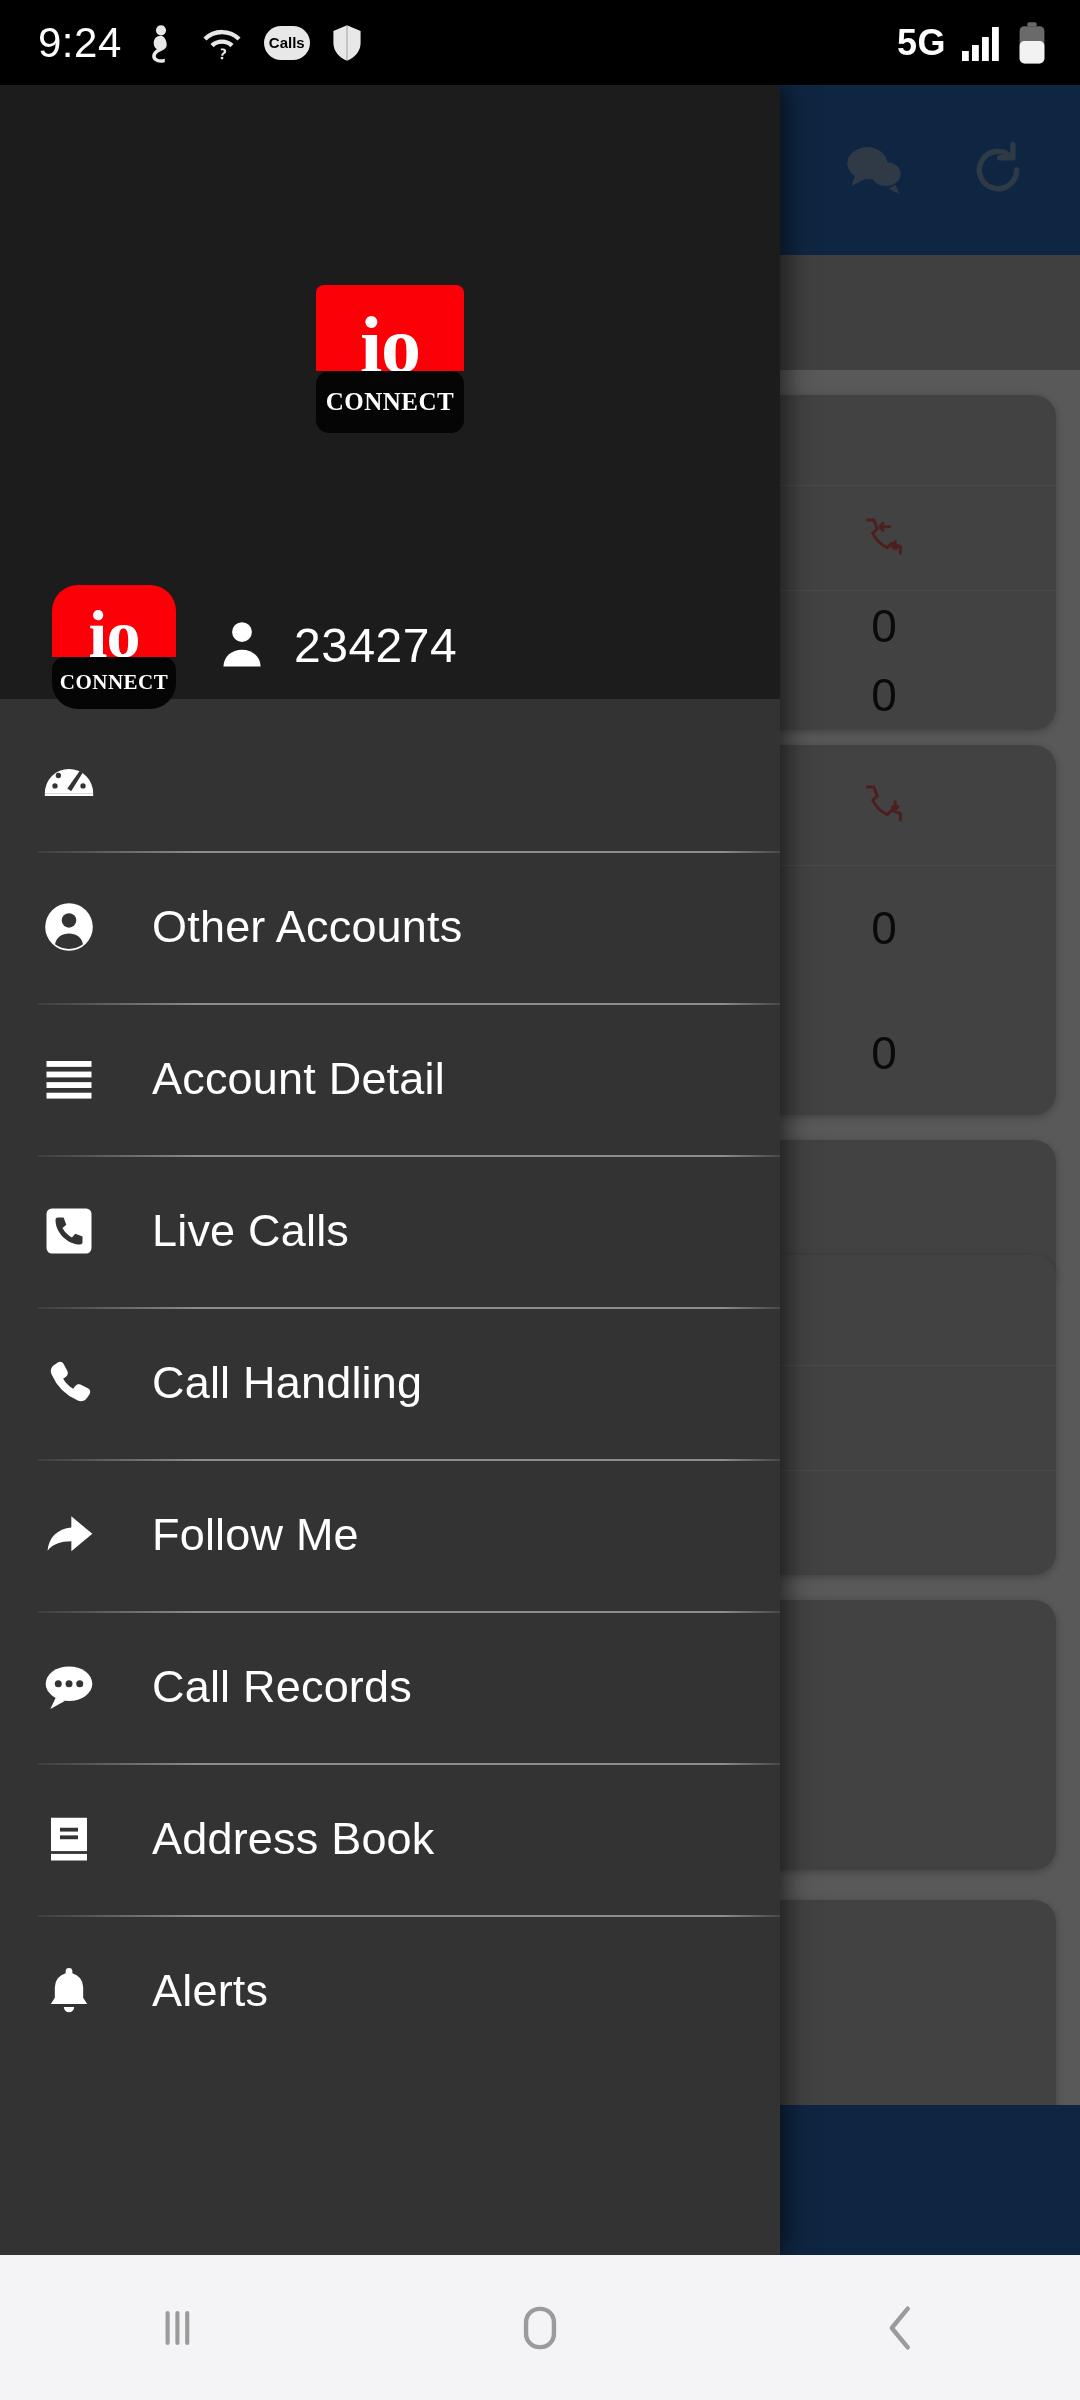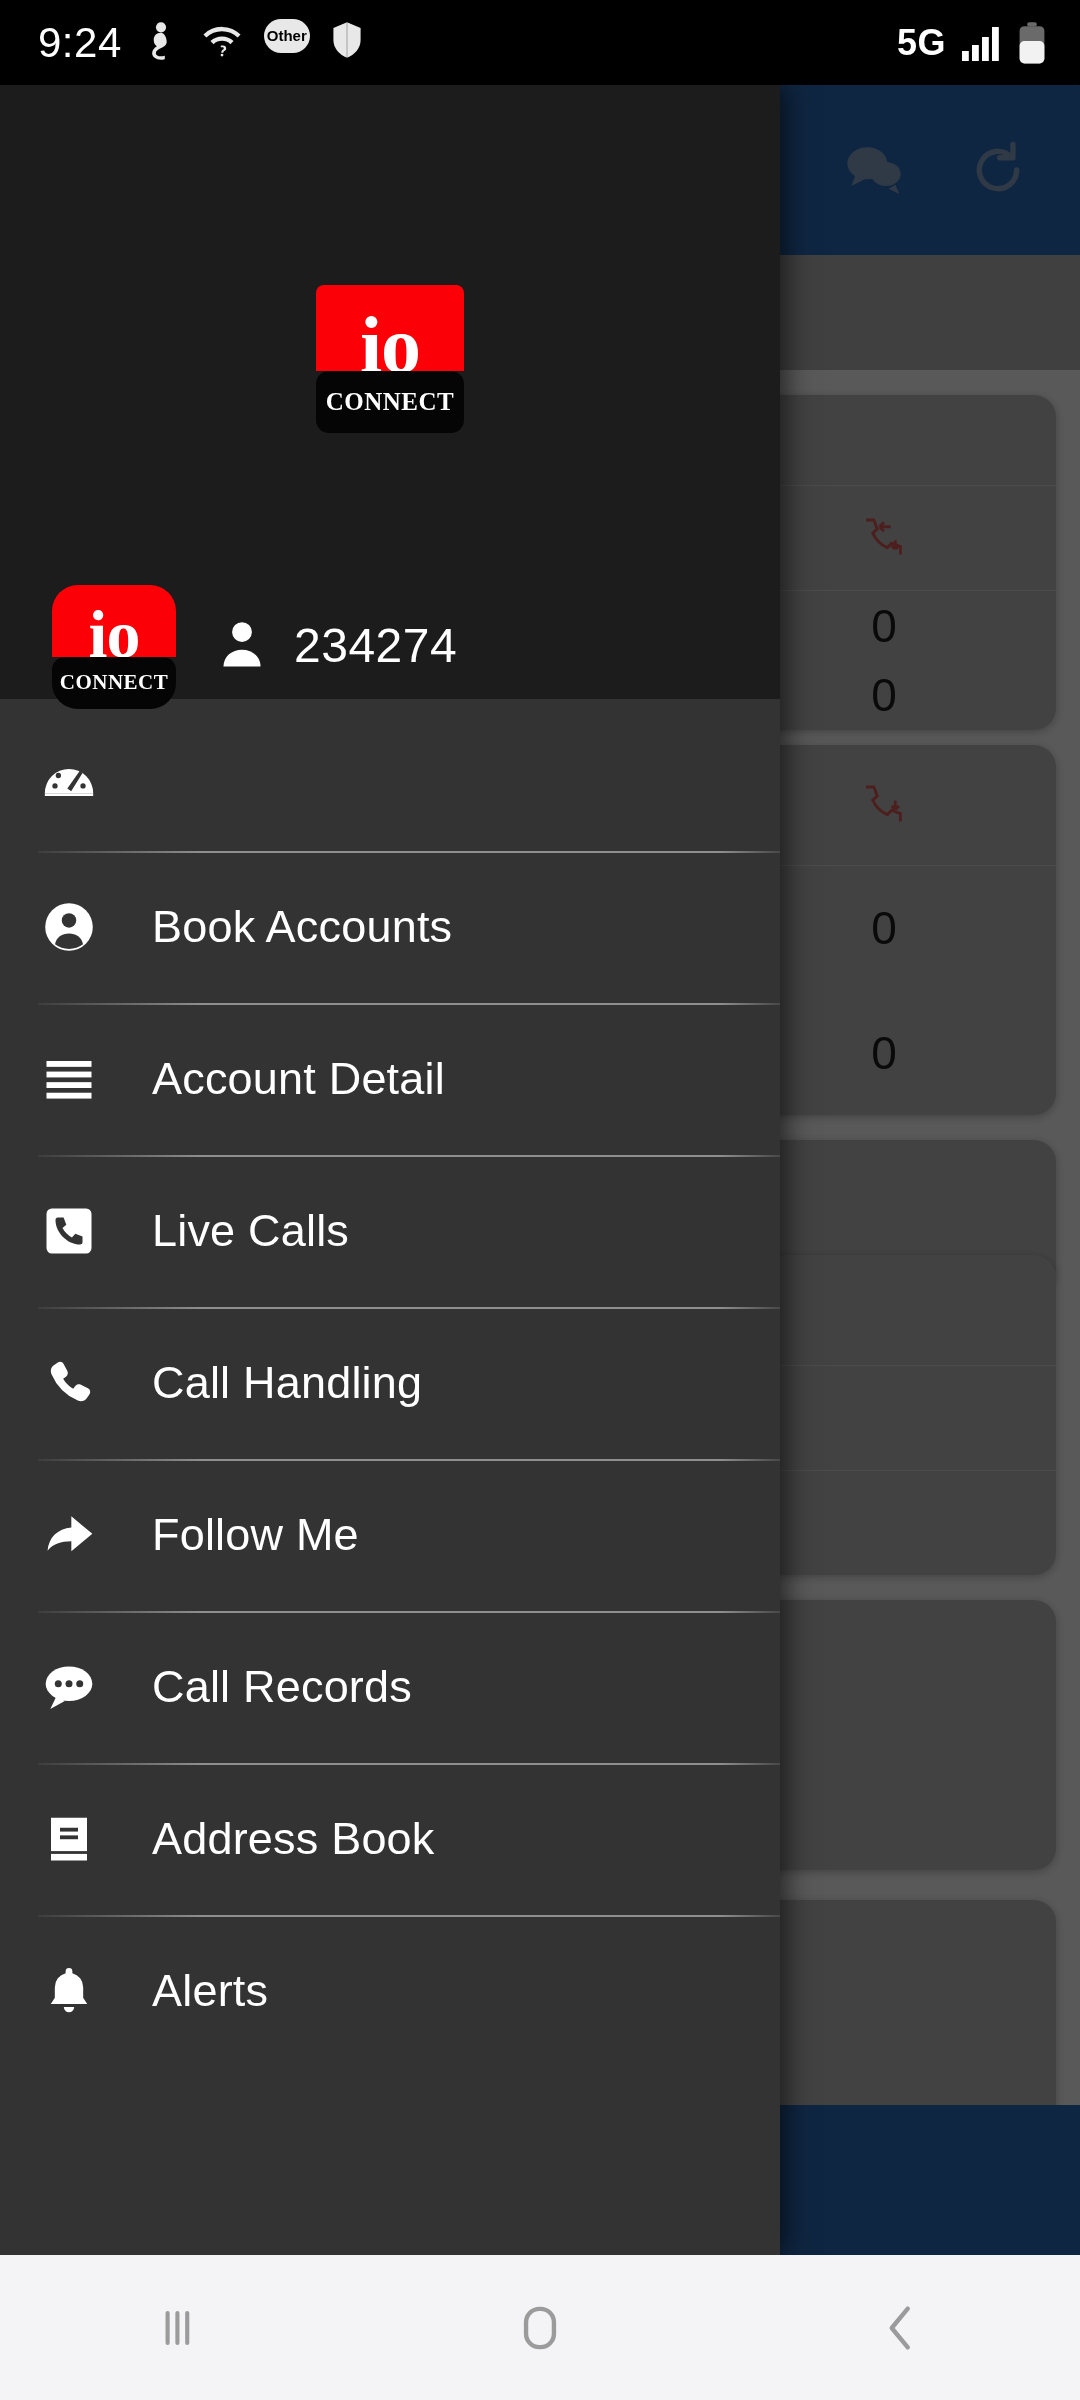--- a/index.html
+++ b/index.html
@@ -45,21 +45,21 @@
 
   
   #scrim { position:absolute; top:85px; left:0; right:0; bottom:145px; background:rgba(0,0,0,.42); }
 
   
   #statusbar {
     position:absolute; top:0; left:0; right:0; height:85px; background:#000;
     display:flex; align-items:center; justify-content:space-between;
     padding:0 34px 0 38px; z-index:40;
   }
-  .sb-left { display:flex; align-items:flex-start; gap:20px; }
+  .sb-left { display:flex; align-items:center; gap:20px; }
   .sb-time { color:#fff; font-size:42px; font-weight:400; letter-spacing:.5px; }
   .sb-right { display:flex; align-items:center; gap:14px; }
   .sb-5g { color:#fff; font-size:36px; font-weight:700; letter-spacing:.5px; }
   .sb-ico { display:block; }
   .wear-pill {
     width:46px; height:34px; border-radius:17px; background:#e8e8e8;
     display:flex; align-items:center; justify-content:center;
     color:#000; font-size:15px; font-weight:700;
   }
 
@@ -253,21 +253,21 @@
       <svg class="sb-ico" width="38" height="42" viewBox="0 0 24 26">
         <circle cx="12" cy="5" r="3.2" fill="#e8e8e8"></circle>
         <path d="M12 8.4c-3 0-4.6 2-4.6 4.6 0 2 1 3.2 2 4 -1.6 1-3 2.4-3 4.4 0 2.4 2.4 4 5.6 4 1.4 0 2.4-.3 2.4-.3v-2.2s-1 .4-2.3.4c-2 0-3.4-.8-3.4-2 0-1.4 1.6-2.4 3.4-3.2 2-1 3.5-2 3.5-4 0-3-1.8-5.7-3.6-5.7z" fill="#e8e8e8"></path>
       </svg>
       <svg class="sb-ico" width="44" height="42" viewBox="0 0 24 24">
         <path d="M12 4.5c4.2 0 8 1.7 10.6 4.4l-1.7 1.7A12.8 12.8 0 0 0 12 7a12.8 12.8 0 0 0-8.9 3.6L1.4 8.9A14.9 14.9 0 0 1 12 4.5z" fill="#e8e8e8"></path>
         <path d="M12 10a9.6 9.6 0 0 1 6.6 2.6l-1.8 1.8A7 7 0 0 0 12 12.5a7 7 0 0 0-4.8 1.9l-1.8-1.8A9.6 9.6 0 0 1 12 10z" fill="#e8e8e8"></path>
         <path d="M11.3 15.2h1.4c1 0 1.7.7 1.7 1.6 0 .7-.4 1.1-1 1.5-.5.3-.6.5-.6 1h-1.2c0-.9.2-1.3.8-1.7.4-.3.6-.5.6-.8 0-.4-.3-.6-.7-.6h-1z" fill="#e8e8e8"></path>
         <circle cx="12" cy="20.6" r=".8" fill="#e8e8e8"></circle>
       </svg>
-      <span class="wear-pill">Other</span>
+      <span class="wear-pill">Calls</span>
       <svg class="sb-ico" width="34" height="42" viewBox="0 0 20 24">
         <path d="M10 1.5 L18 5 v7c0 5-3.6 8.7-8 10.5C5.6 20.7 2 17 2 12V5z" fill="#e8e8e8"></path>
         <path d="M10 1.5 L10 22.5" stroke="#000" stroke-width=".7" opacity=".25"></path>
       </svg>
     </div>
     <div class="sb-right">
       <span class="sb-5g">5G</span>
       <svg class="sb-ico" width="44" height="40" viewBox="0 0 22 20">
         <rect x="1" y="14" width="3.4" height="5" fill="#fff"></rect>
         <rect x="6" y="11" width="3.4" height="8" fill="#fff"></rect>
@@ -328,21 +328,21 @@
       </div>
 
       <div class="menu-item">
         <span class="mi-icon">
           <svg width="56" height="56" viewBox="0 0 24 24">
             <circle cx="12" cy="12" r="10.2" fill="#fff"></circle>
             <circle cx="12" cy="9.2" r="3.1" fill="#333"></circle>
             <path d="M6 19.4c.6-3 3-4.6 6-4.6s5.4 1.6 6 4.6a10 10 0 0 1-12 0z" fill="#333"></path>
           </svg>
         </span>
-        <span class="mi-label">Book Accounts</span>
+        <span class="mi-label">Other Accounts</span>
       </div>
 
       <div class="menu-item">
         <span class="mi-icon">
           <svg width="54" height="54" viewBox="0 0 24 24">
             <rect x="2" y="4" width="20" height="2.6" fill="#fff"></rect>
             <rect x="2" y="8.7" width="20" height="2.6" fill="#fff"></rect>
             <rect x="2" y="13.4" width="20" height="2.6" fill="#fff"></rect>
             <rect x="2" y="18.1" width="20" height="2.6" fill="#fff"></rect>
           </svg>

